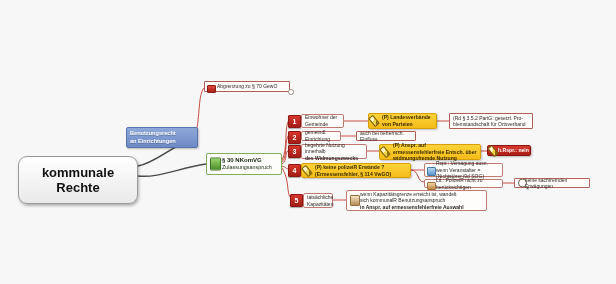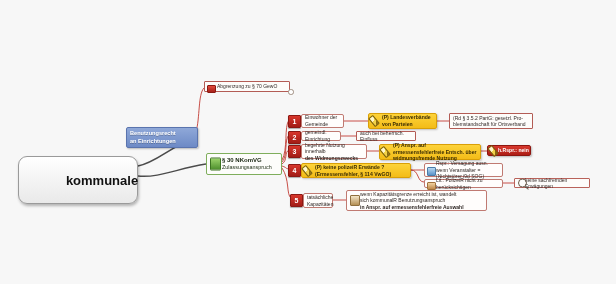--- a/index.html
+++ b/index.html
@@ -18,21 +18,21 @@
   
   .root{
     left:18px;top:156px;width:120px;height:48px;
     border:1px solid #9a9a9a;border-radius:9px;
     background:linear-gradient(#ffffff,#e9e9e9);
     box-shadow:1px 2px 3px rgba(0,0,0,.28);
     justify-content:center;text-align:center;
     font-size:13px;font-weight:bold;color:#111;
     line-height:15px;white-space:normal;
   }
-  .root span{display:block;width:100%;margin-left:24px;}
+  .root span{display:block;width:100%;}
 
   
   .blue{
     left:126px;top:127px;width:72px;height:21px;
     background:linear-gradient(#8fa8d8,#6d8ac6);
     border:1px solid #5a74ae;border-radius:2px;
     color:#fff;font-size:5.6px;font-weight:bold;
     padding:2px 3px;line-height:7.5px;white-space:normal;
     box-shadow:1px 1px 2px rgba(0,0,0,.25);
     text-shadow:0 1px 0 rgba(0,0,0,.25);
@@ -143,20 +143,21 @@
     <path d="M411,170 C419,170 417,182 424,182" stroke="#c23b33" stroke-width="0.9" fill="none"></path>
 
     <path d="M503,183 L514,183" stroke="#c23b33" stroke-width="0.9" fill="none"></path>
 
     <path d="M333,200 L346,200" stroke="#c23b33" stroke-width="0.9" fill="none"></path>
   </svg>
 
   <div class="node root">
     <div>
       <span>kommunale</span>
+      <span>Rechte</span>
     </div>
   </div>
 
   <div class="node note" style="left:204px;top:81px;width:86px;height:11px;padding-left:12px;">
     <span style="position:absolute;left:2px;top:2.5px;width:7px;height:6px;background:linear-gradient(#e24a3c,#a6211a);border:.5px solid #8a1912;border-radius:1px;"></span>
     <span>Abgrenzung zu § 70 GewO</span>
   </div>
   <div class="smalldot" style="left:288px;top:89px;"></div>
 
   <div class="node blue">

